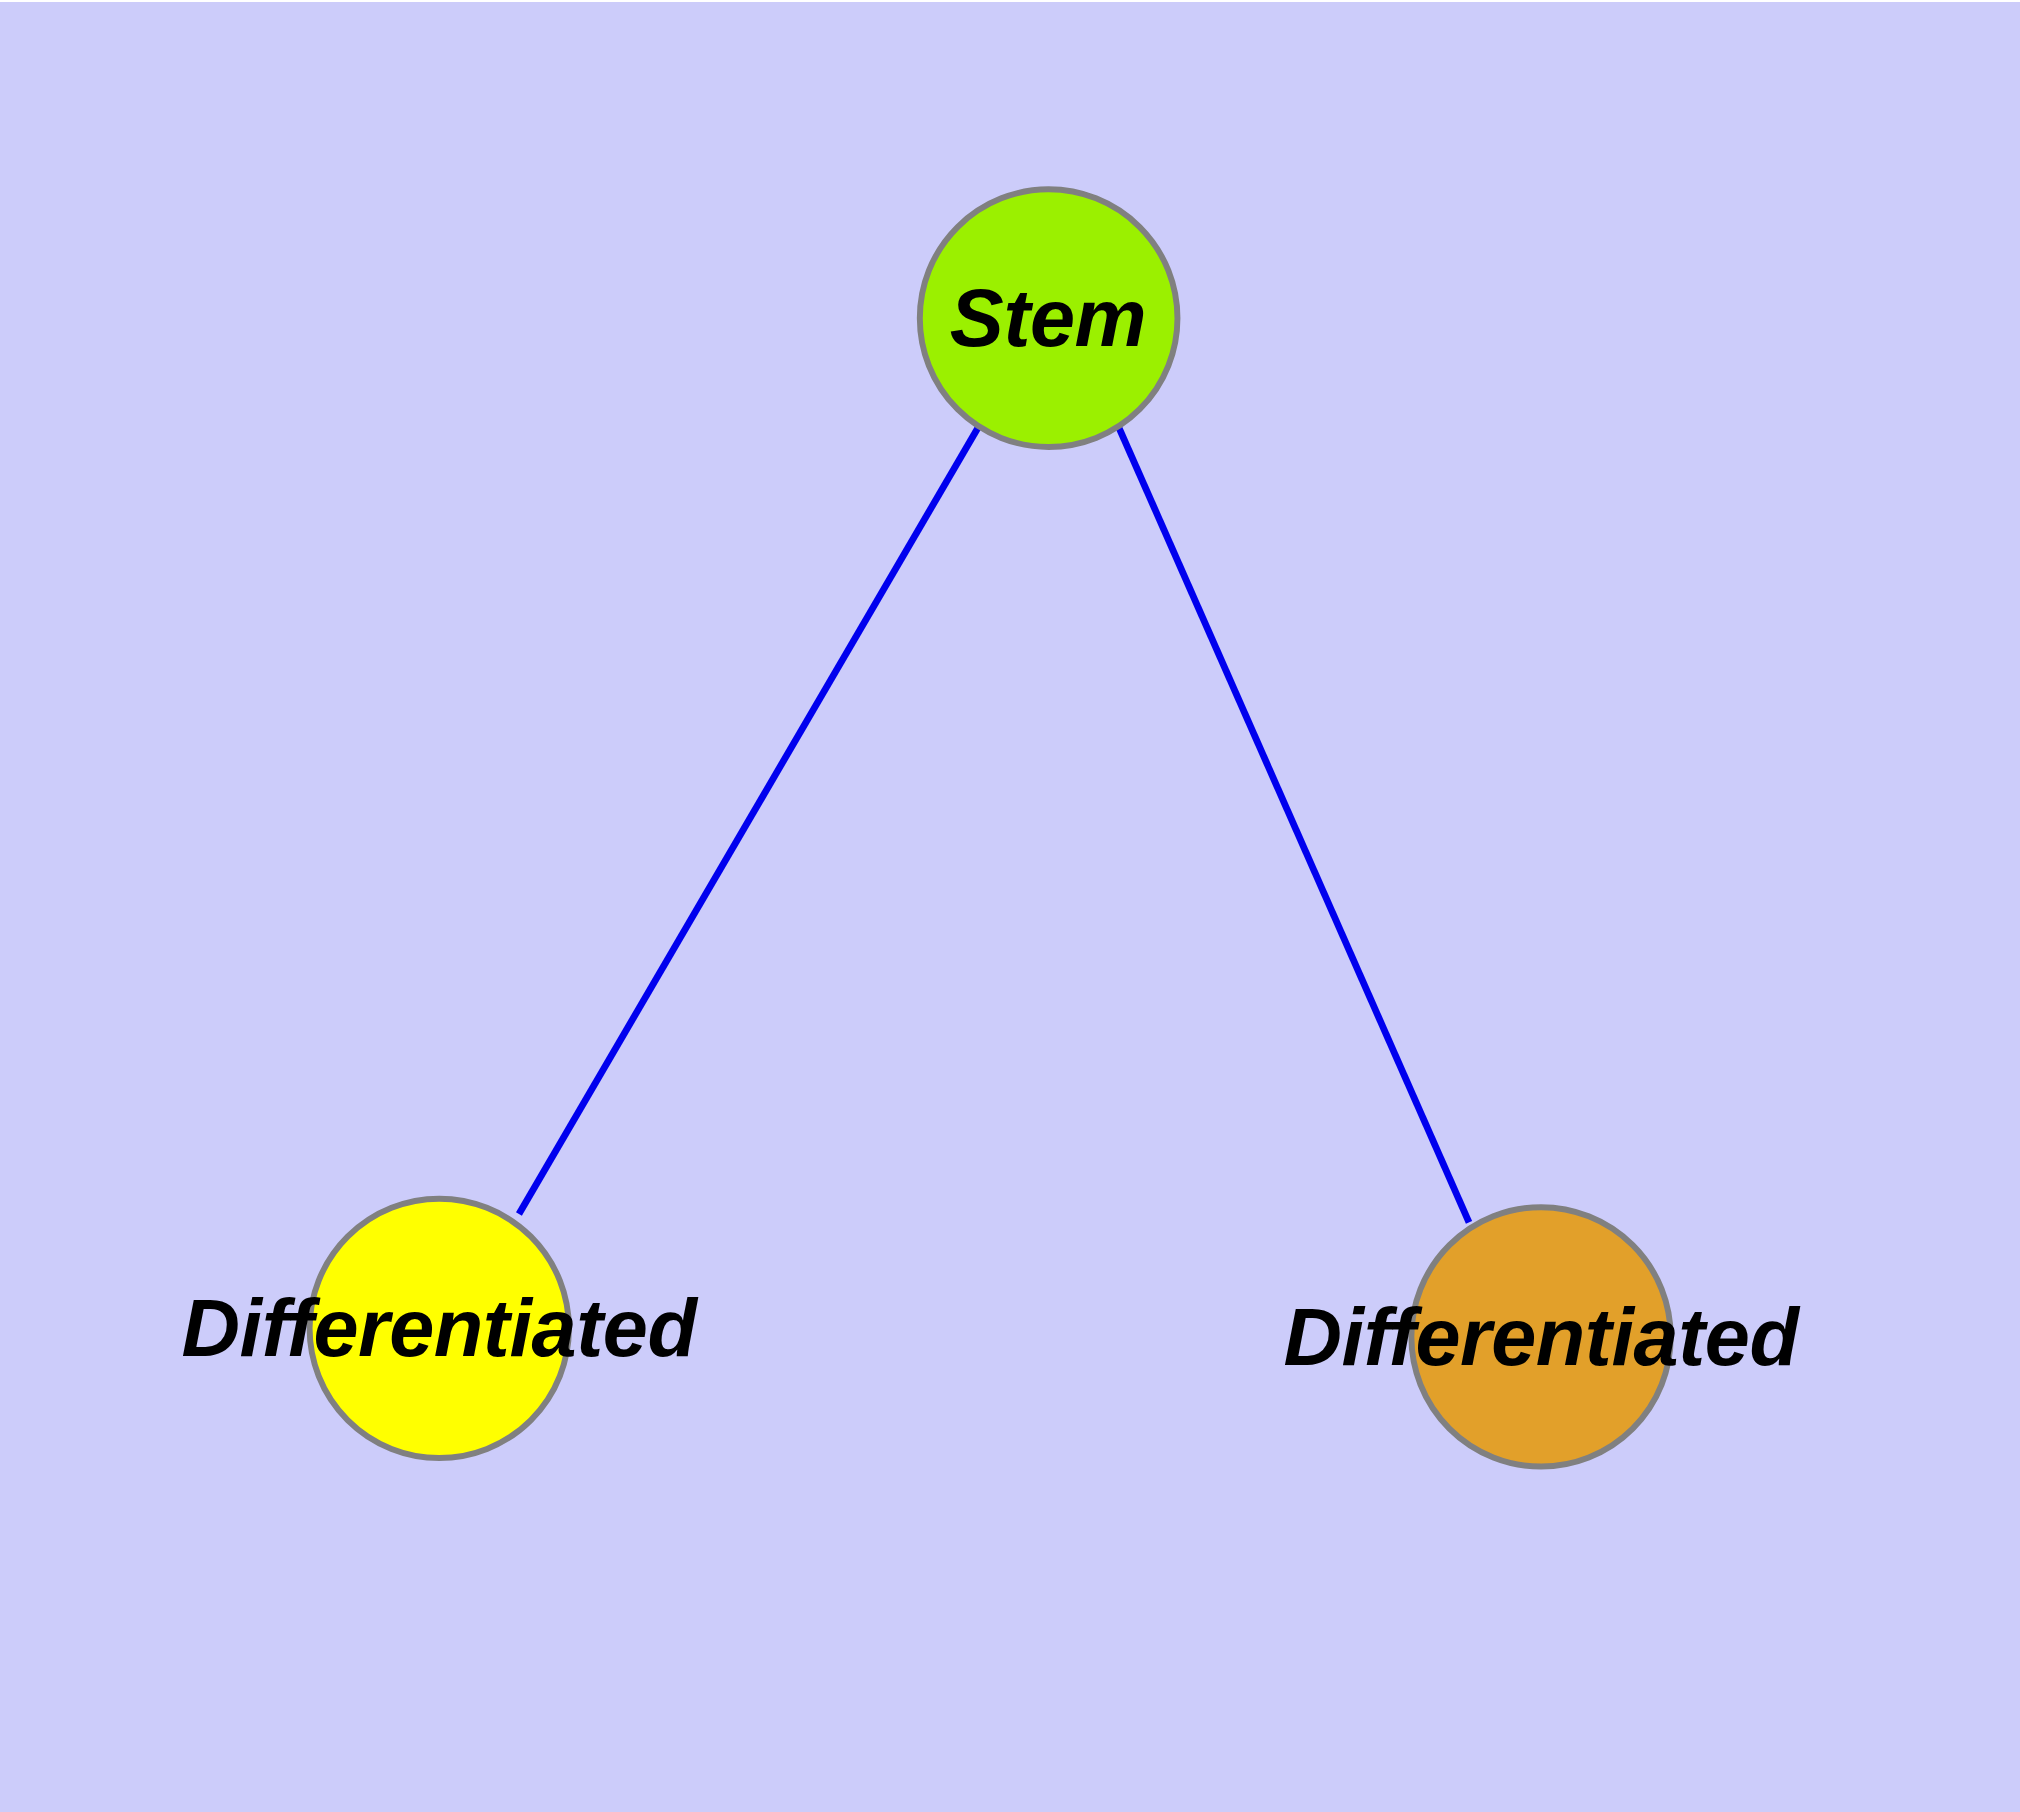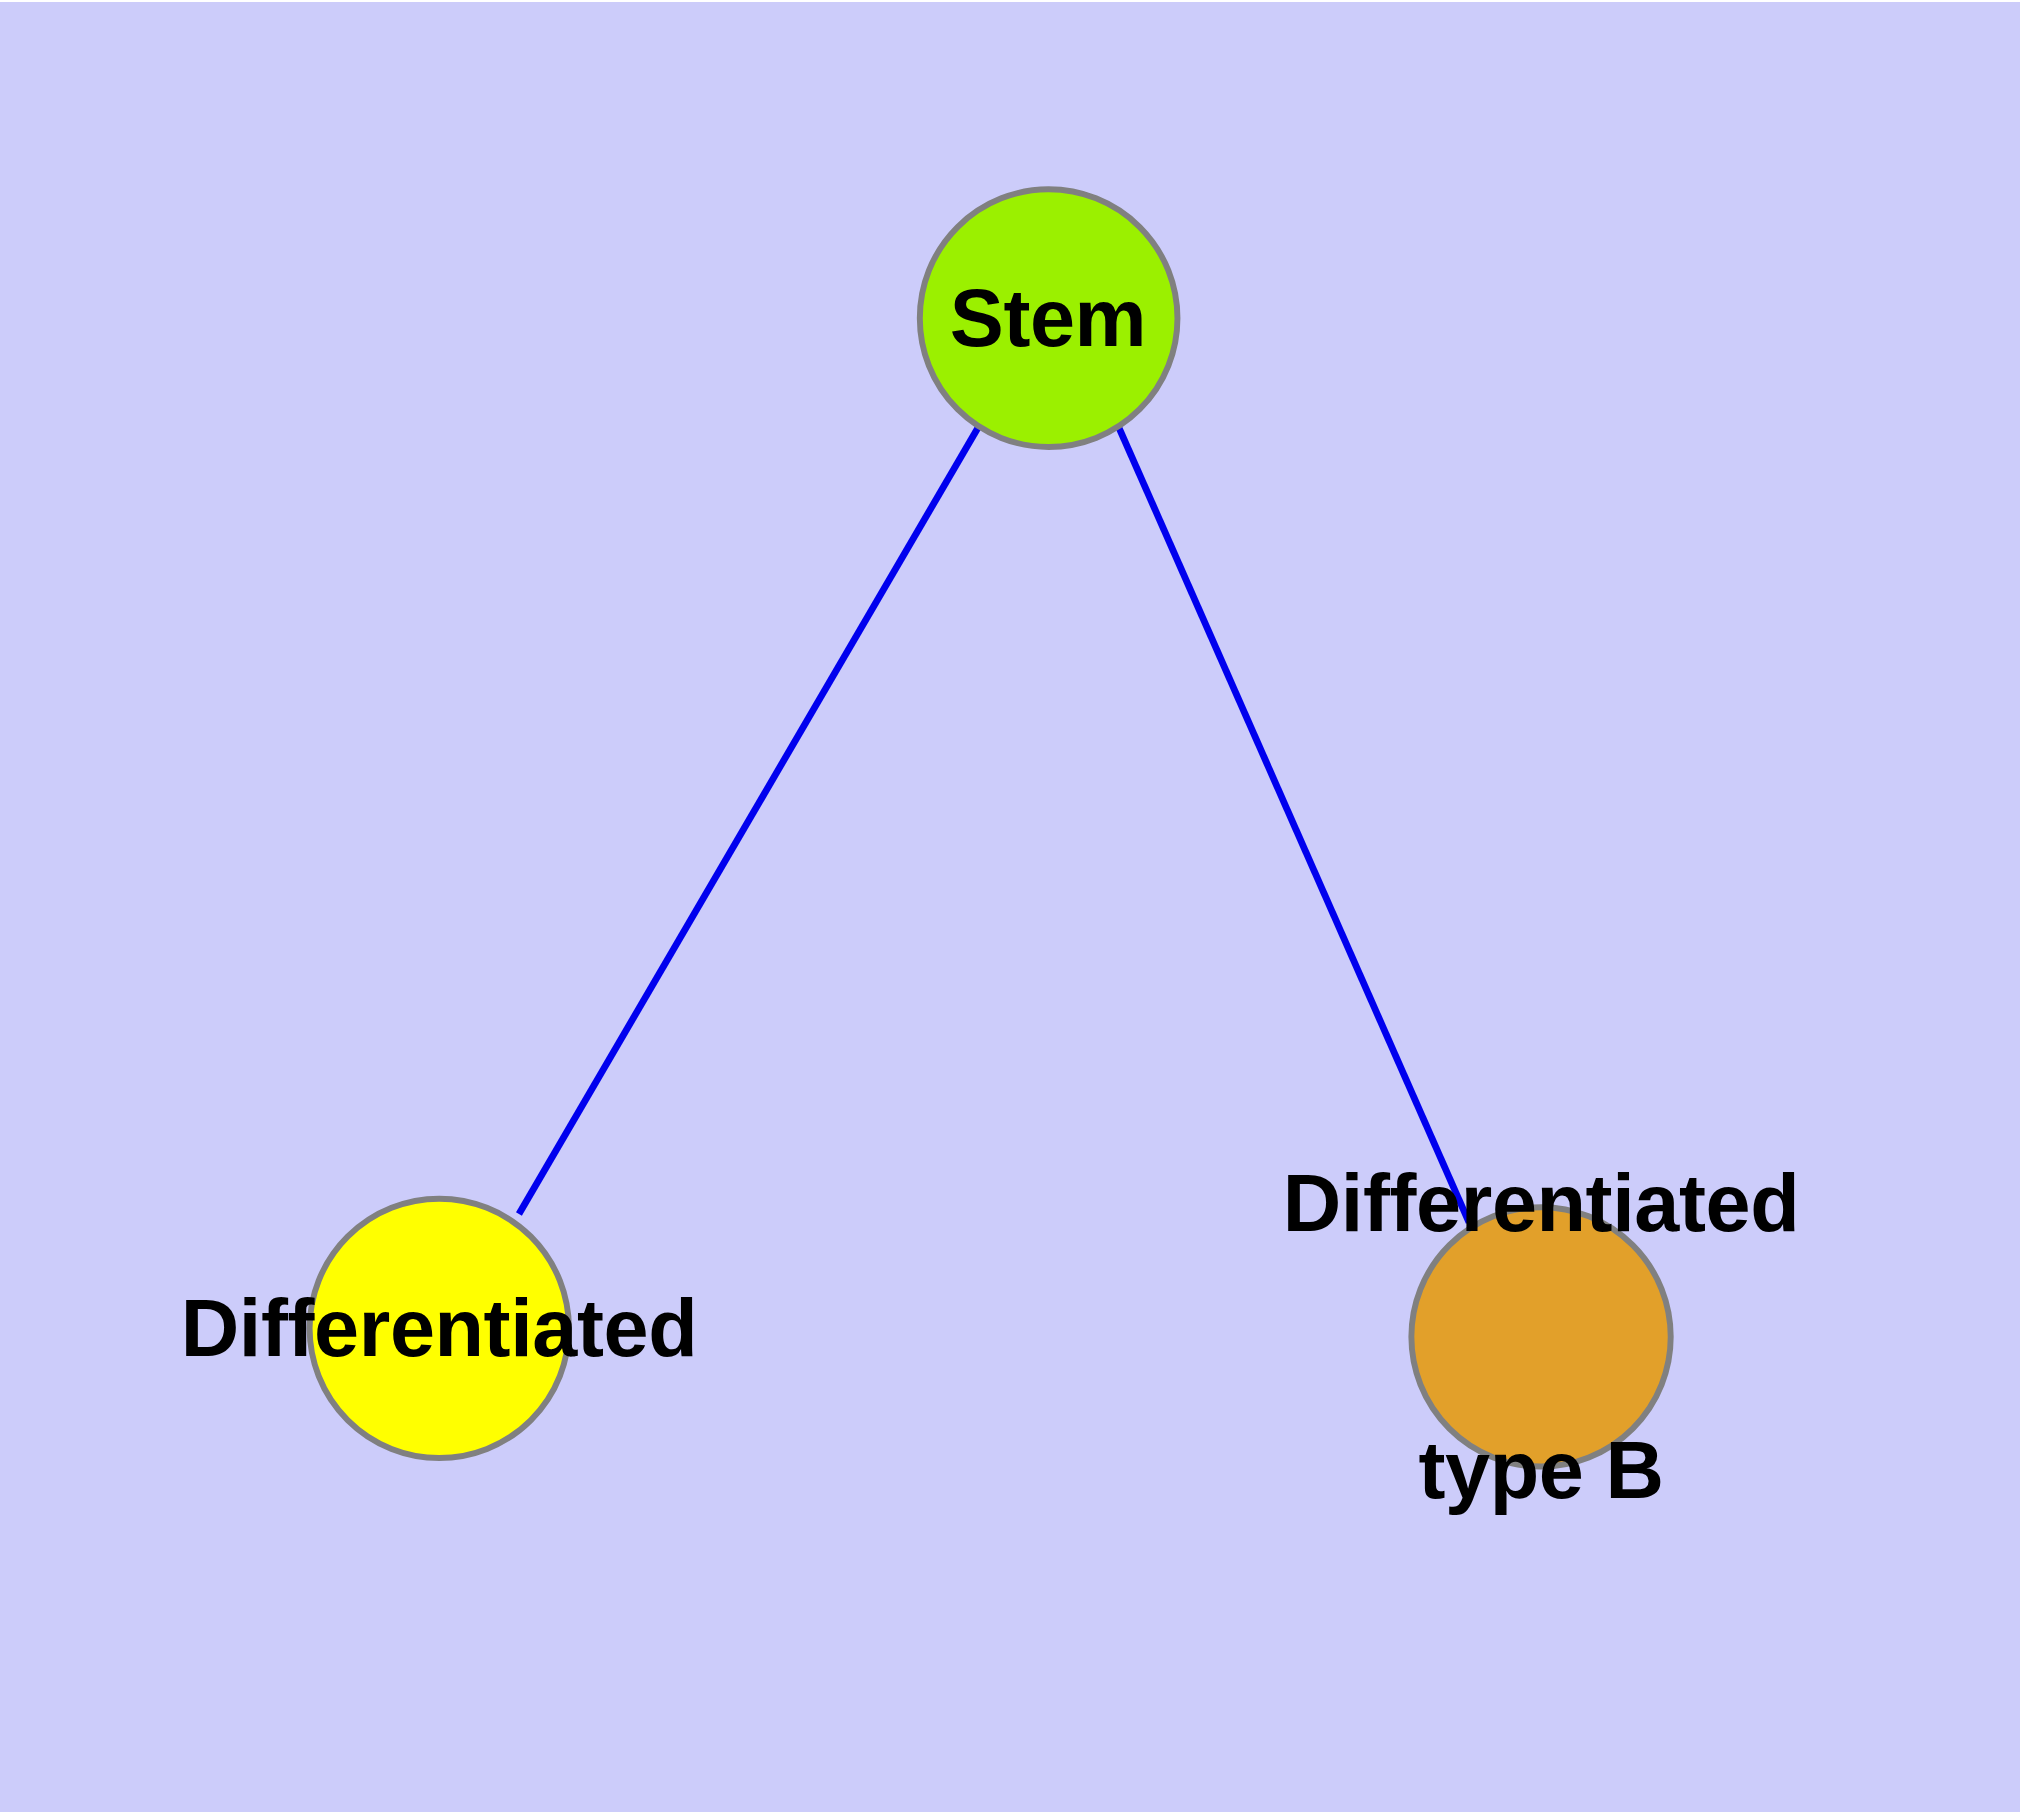--- a/index.html
+++ b/index.html
@@ -31,20 +31,21 @@
     color: #000000;
     font-family: "Liberation Sans", sans-serif;
     font-weight: bold;
     font-size: 81px;
     line-height: 89px;
     text-align: center;
     white-space: pre;
     letter-spacing: -0.4px;
     pointer-events: none;
     transform: translate(-50%, -50%);
+    font-style: italic;
   }
 </style>
 </head>
 <body>
 
 <div id="canvas" style="width: 2021px; height: 1812px; background: rgb(204, 204, 250); border-top-color: rgb(255, 255, 255);">
 
   <svg id="graph-svg" viewBox="0 0 2384 2138" xmlns="http://www.w3.org/2000/svg">
 
     <g>
@@ -60,17 +61,16 @@
   </svg>
 
   <div class="node-label" style="left: 1048px; top: 316px; color: rgb(0, 0, 0); font-size: 81px;">Stem</div>
 
   <div class="node-label" style="left: 439px; top: 1326px; color: rgb(0, 0, 0); font-size: 81px;">
     <div>Differentiated</div>
   </div>
 
   <div class="node-label" style="left: 1541px; top: 1335px; color: rgb(0, 0, 0); font-size: 81px;">
     <div>Differentiated</div>
-    <div>type B</div>
   </div>
 
 </div>
 
 
 </body></html>

